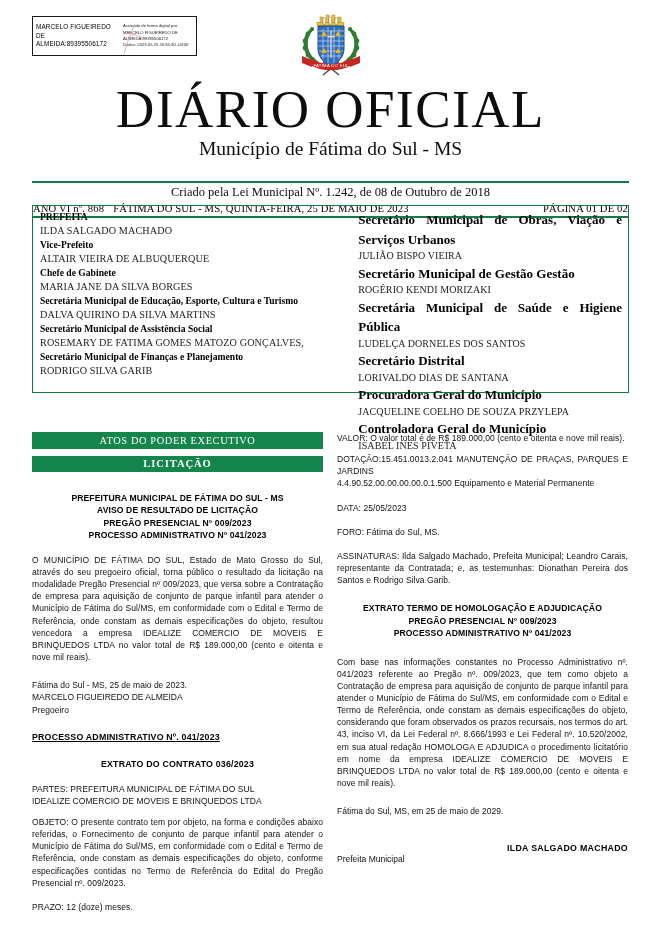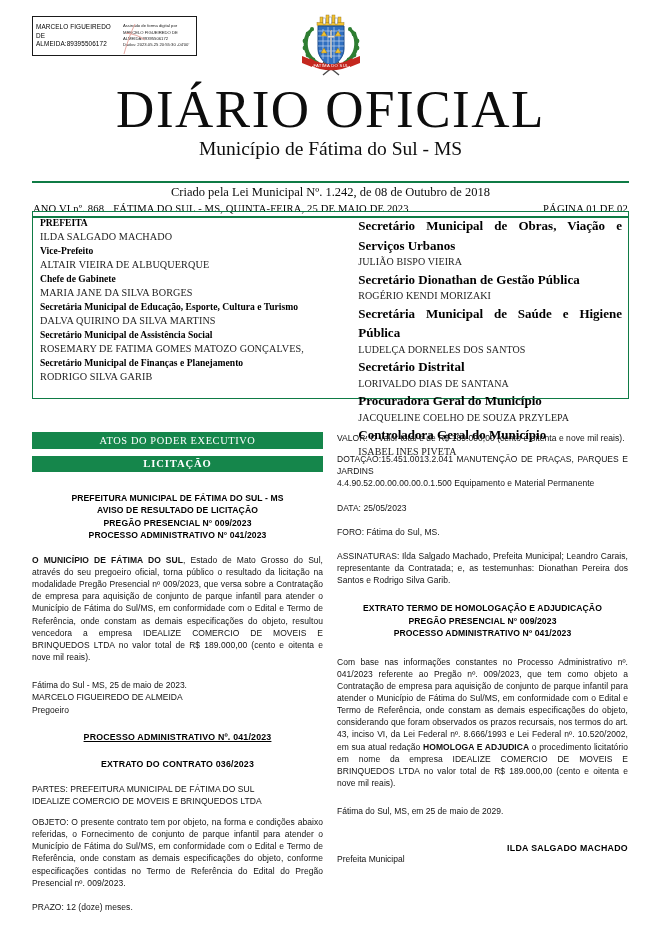--- a/index.html
+++ b/index.html
@@ -124,21 +124,21 @@
     margin-top: 18px;
   }
   .issue-left { white-space: nowrap; }
   .issue-left .sep { display: inline-block; width: 9px; }
   .issue-right { white-space: nowrap; }
 
   
   .officials {
     position: absolute;
     left: 32px;
-    top: 211px;
+    top: 205px;
     width: 597px;
     height: 188px;
     border: 1.6px solid #0f7b45;
     box-sizing: border-box;
     display: flex;
     gap: 32px;
   }
   .off-col {
     box-sizing: border-box;
     padding: 4px 6px 2px 7px;
@@ -199,21 +199,21 @@
     color: #000;
   }
   .para {
     font-family: "Liberation Sans", sans-serif;
     font-size: 8.5px;
     line-height: 1.43;
     text-align: justify;
     color: #111;
     letter-spacing: .05px;
   }
-  .para b { font-weight: bold; }
+  .para b { font-weight: normal; }
   .para.nj { text-align: left; }
   .right-ln {
     font-family: "Liberation Sans", sans-serif;
     font-size: 8.5px;
     line-height: 1.45;
     text-align: left;
     color: #111;
   }
   .ctr-bold {
     font-family: "Liberation Sans", sans-serif;
@@ -221,21 +221,20 @@
     font-size: 8.8px;
     line-height: 1.45;
     text-align: center;
     letter-spacing: .2px;
     color: #000;
   }
   .ctr-bold-u {
     font-family: "Liberation Sans", sans-serif;
     font-weight: bold;
     font-size: 8.8px;
-    text-align: center;
     text-decoration: underline;
     letter-spacing: .2px;
     color: #000;
   }
   .right-bold {
     font-family: "Liberation Sans", sans-serif;
     font-weight: bold;
     font-size: 8.8px;
     text-align: right;
     letter-spacing: .3px;
@@ -370,21 +369,21 @@
       <div class="off-role">Secretária Municipal de Educação, Esporte, Cultura e Turismo</div>
       <div class="off-name">DALVA QUIRINO DA SILVA MARTINS</div>
       <div class="off-role">Secretário Municipal de Assistência Social</div>
       <div class="off-name">ROSEMARY DE FATIMA GOMES MATOZO GONÇALVES,</div>
       <div class="off-role">Secretário Municipal de Finanças e Planejamento</div>
       <div class="off-name">RODRIGO SILVA GARIB</div>
     </div>
     <div class="off-col right">
       <div class="off-role">Secretário Municipal de Obras, Viação e Serviços Urbanos</div>
       <div class="off-name">JULIÃO BISPO VIEIRA</div>
-      <div class="off-role">Secretário Dionathan de Gestão Pública</div>
+      <div class="off-role">Secretário Municipal de Gestão Gestão</div>
       <div class="off-name">ROGÉRIO KENDI MORIZAKI</div>
       <div class="off-role">Secretária Municipal de Saúde e Higiene Pública</div>
       <div class="off-name">LUDELÇA DORNELES DOS SANTOS</div>
       <div class="off-role">Secretário Distrital</div>
       <div class="off-name">LORIVALDO DIAS DE SANTANA</div>
       <div class="off-role">Procuradora Geral do Município</div>
       <div class="off-name">JACQUELINE COELHO DE SOUZA PRZYLEPA</div>
       <div class="off-role">Controladora Geral do Município</div>
       <div class="off-name">ISABEL INES PIVETA</div>
     </div>

